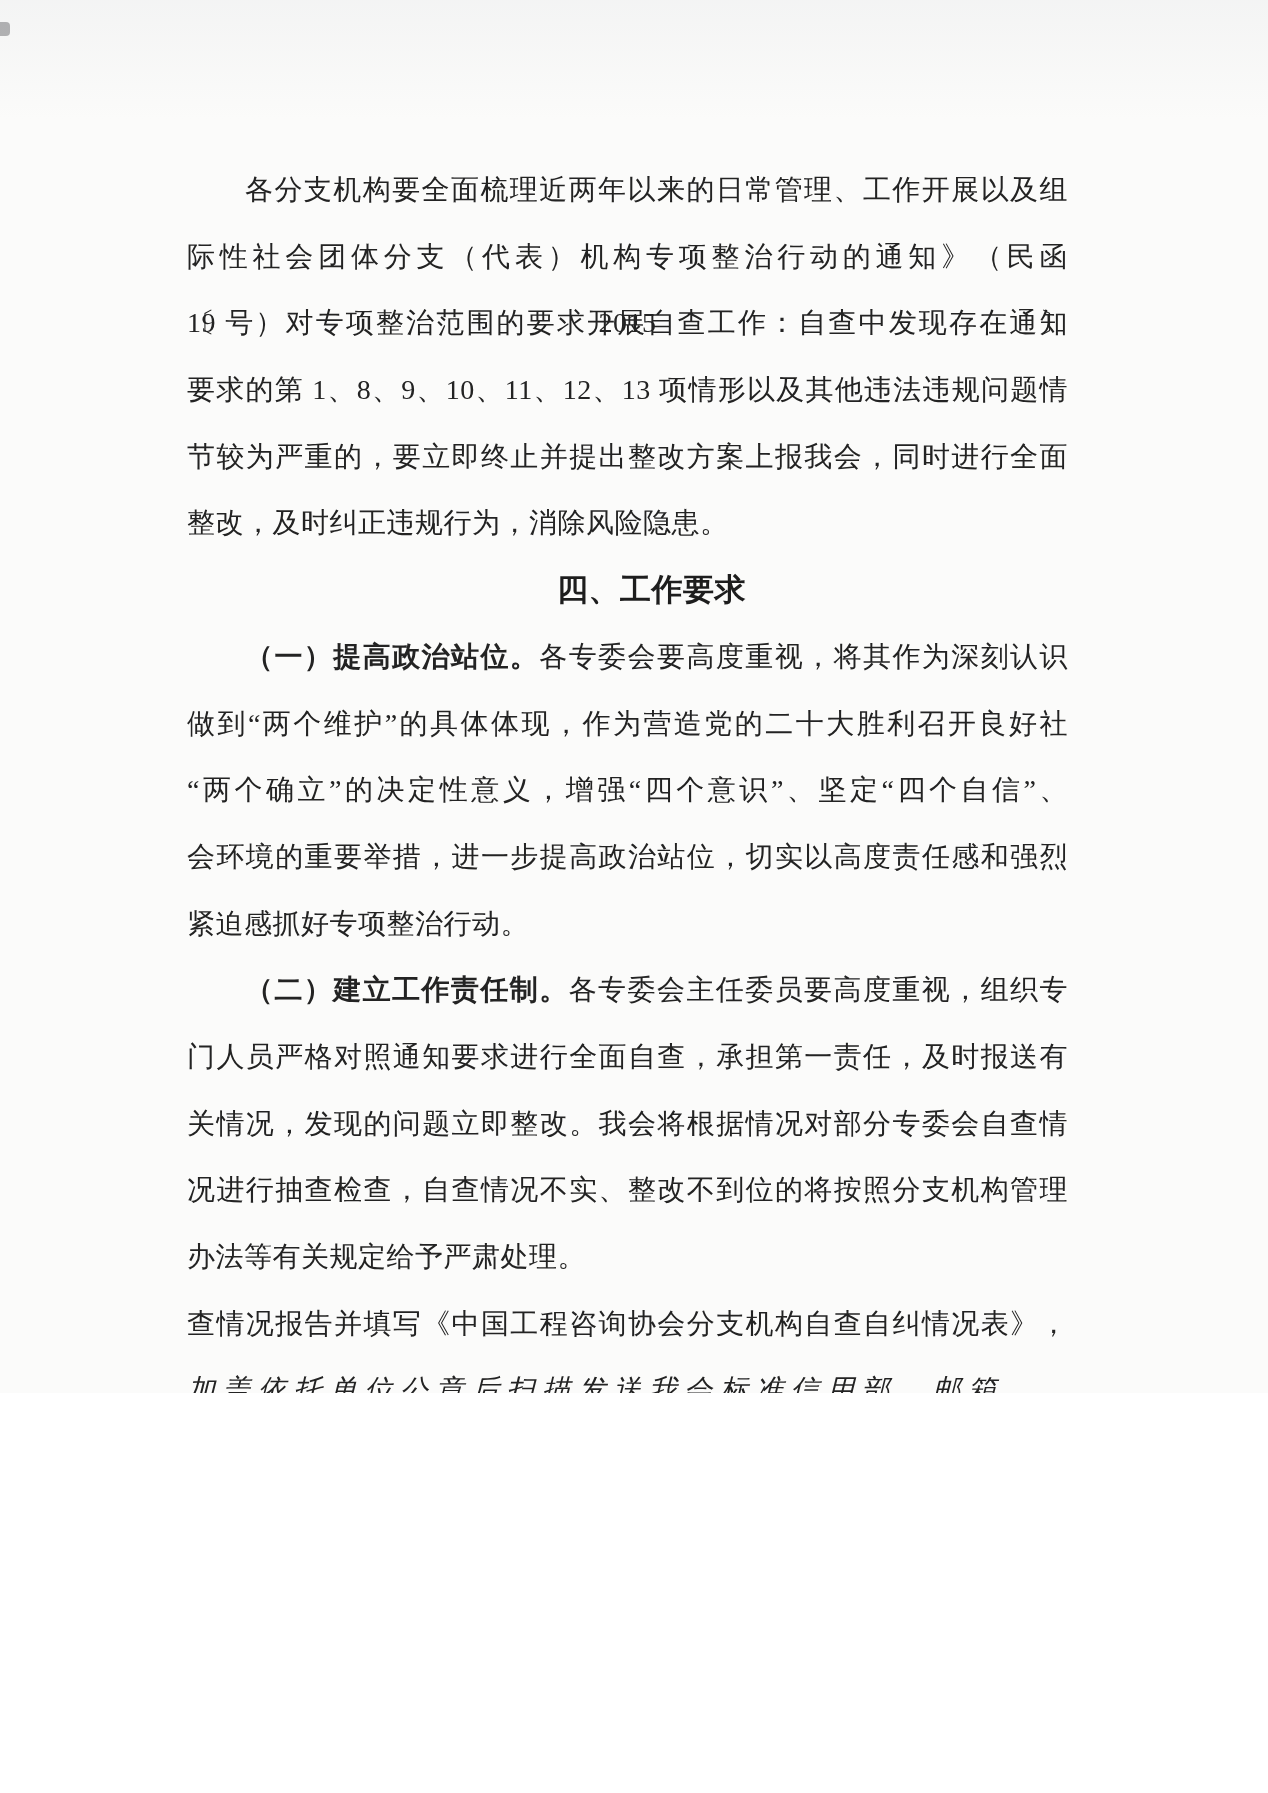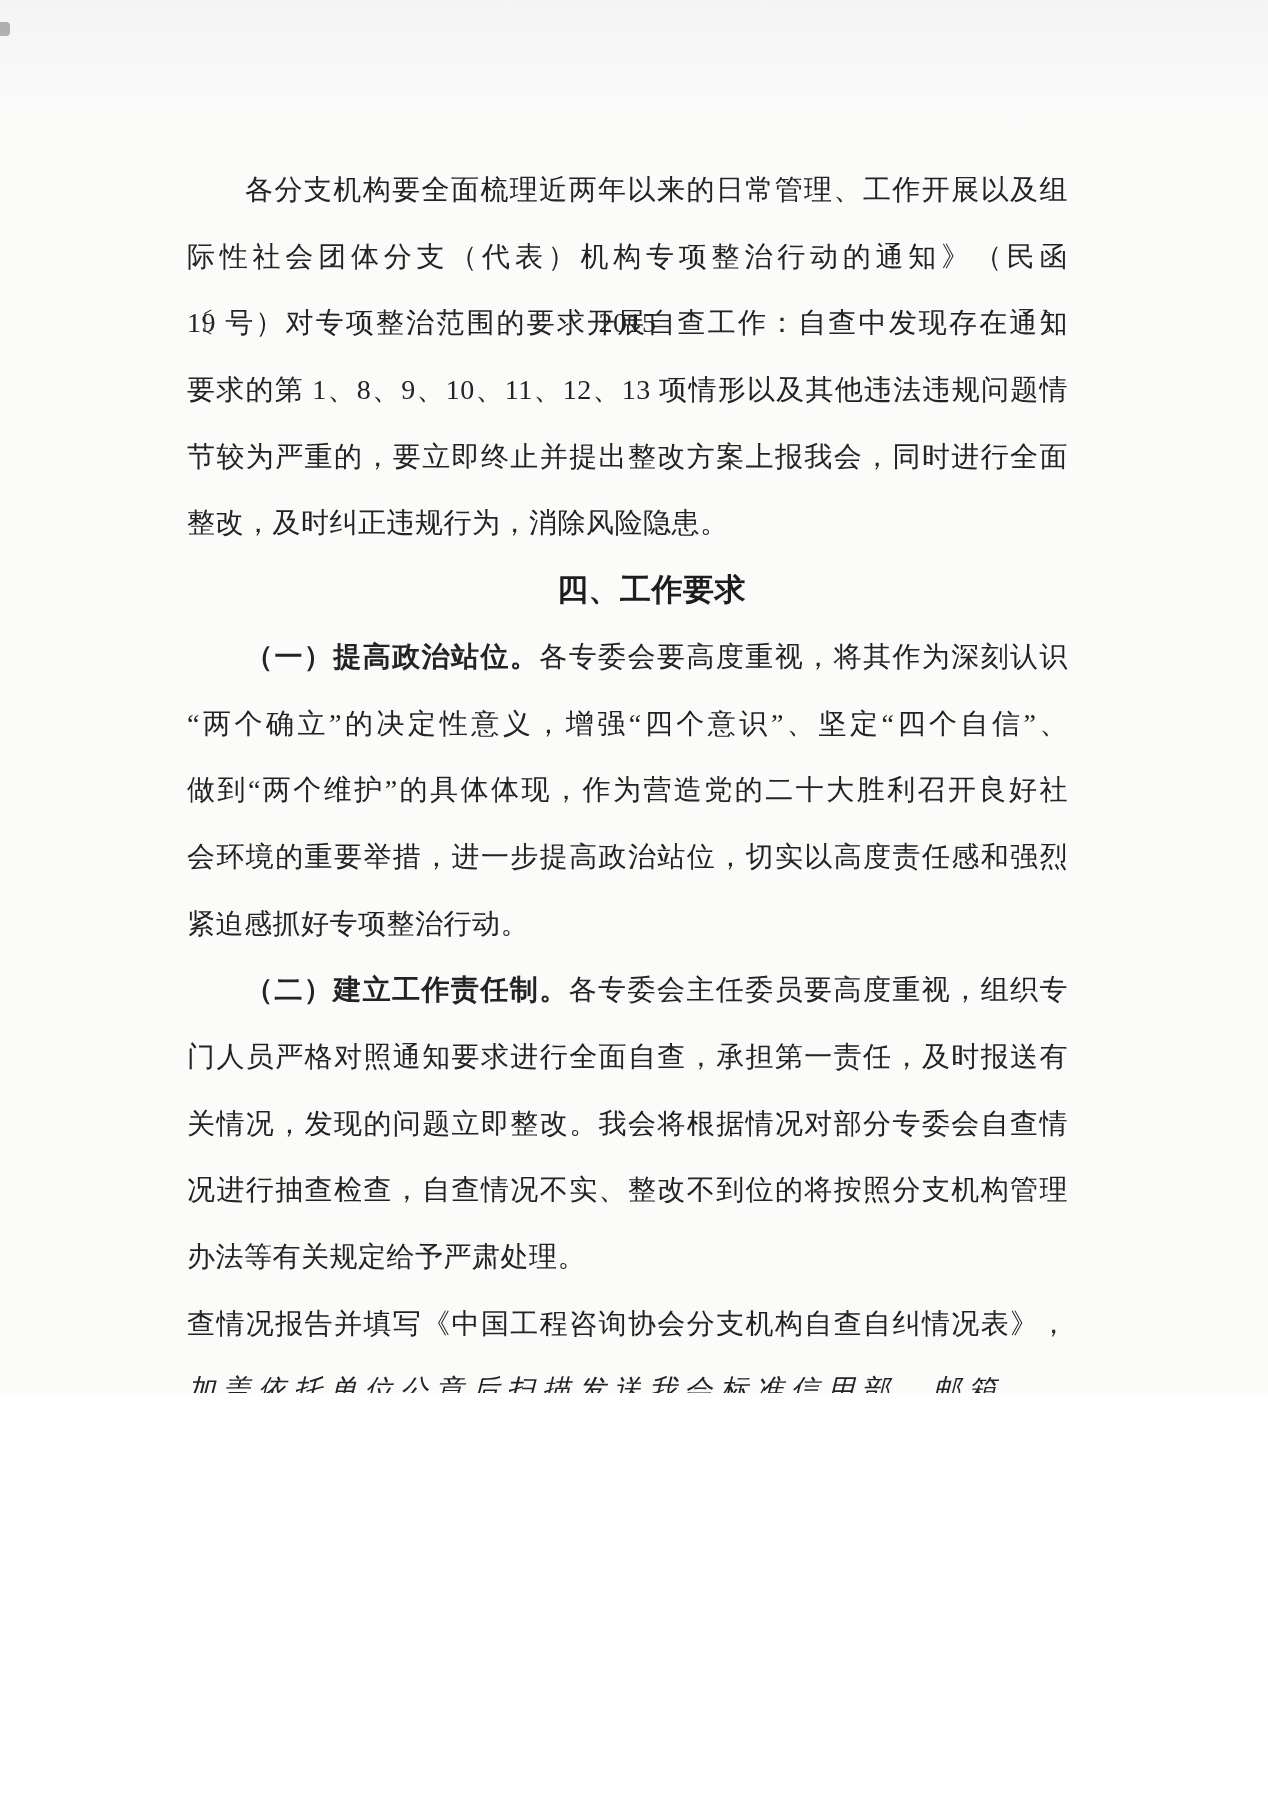--- a/index.html
+++ b/index.html
@@ -100,22 +100,22 @@
 
   <div class="doc">
       <div class="line j ind"><span>各分支机构要全面梳理近两年以来的日常管理、工作开展以及组</span></div>
       <div class="line j"><span>际性社会团体分支（代表）机构专项整治行动的通知》（民函〔2015〕</span></div>
       <div class="line j"><span>19 号）对专项整治范围的要求开展自查工作：自查中发现存在通知</span></div>
       <div class="line j"><span>要求的第 1、8、9、10、11、12、13 项情形以及其他违法违规问题情</span></div>
       <div class="line j"><span>节较为严重的，要立即终止并提出整改方案上报我会，同时进行全面</span></div>
       <div class="line"><span>整改，及时纠正违规行为，消除风险隐患。</span></div>
       <div class="line heading"><span class="b">四、工作要求</span></div>
       <div class="line j ind"><span class="b">（一）提高政治站位。</span><span>各专委会要高度重视，将其作为深刻认识</span></div>
+      <div class="line j"><span>做到“两个维护”的具体体现，作为营造党的二十大胜利召开良好社</span></div>
       <div class="line j"><span>“两个确立”的决定性意义，增强“四个意识”、坚定“四个自信”、</span></div>
-      <div class="line j"><span>做到“两个维护”的具体体现，作为营造党的二十大胜利召开良好社</span></div>
       <div class="line j"><span>会环境的重要举措，进一步提高政治站位，切实以高度责任感和强烈</span></div>
       <div class="line"><span>紧迫感抓好专项整治行动。</span></div>
       <div class="line j ind"><span class="b">（二）建立工作责任制。</span><span>各专委会主任委员要高度重视，组织专</span></div>
       <div class="line j"><span>门人员严格对照通知要求进行全面自查，承担第一责任，及时报送有</span></div>
       <div class="line j"><span>关情况，发现的问题立即整改。我会将根据情况对部分专委会自查情</span></div>
       <div class="line j"><span>况进行抽查检查，自查情况不实、整改不到位的将按照分支机构管理</span></div>
       <div class="line"><span>办法等有关规定给予严肃处理。</span></div>
       <div class="line j"><span>查情况报告并填写《中国工程咨询协会分支机构自查自纠情况表》，</span></div>
       <div class="line spaced"><span>加盖依托单位公章后扫描发送我会标准信用部，邮箱号：</span></div>
       <div class="line latin"><span>bzxyb@cnaec.org.cn。</span></div>

